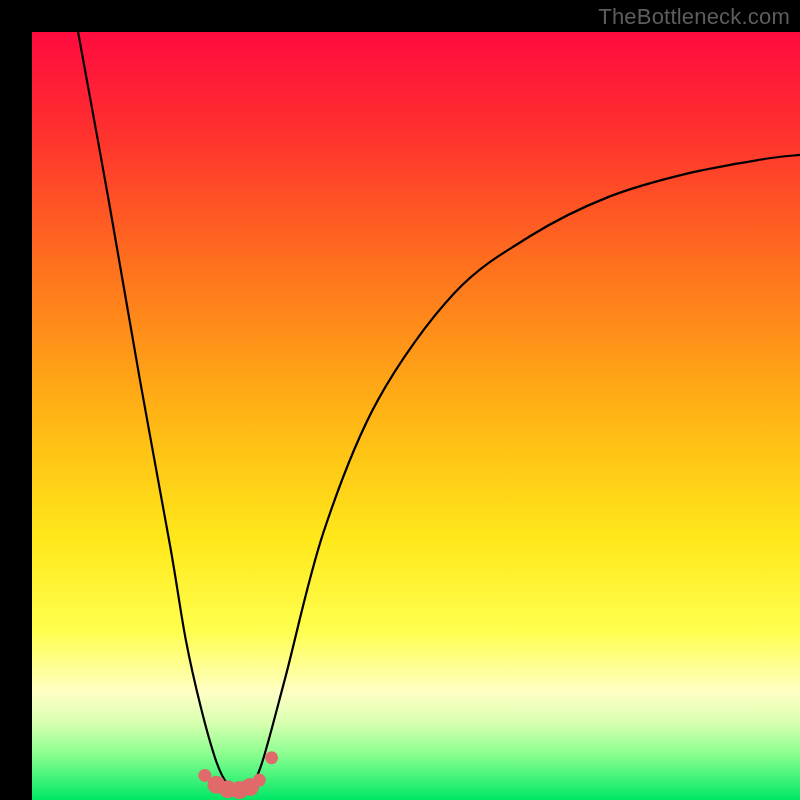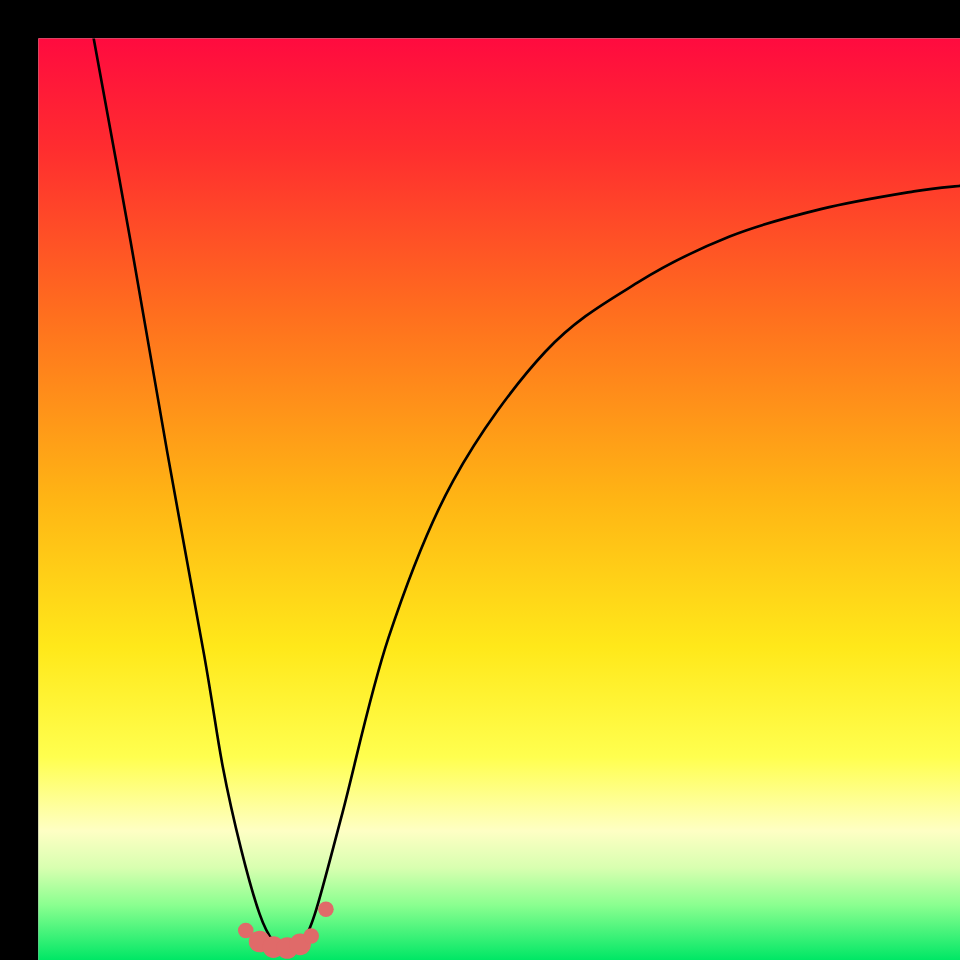--- a/index.html
+++ b/index.html
@@ -48,13 +48,14 @@
         <path d="M 46.08 0 C 51.2 28.160000000000007, 66.56 111.36000000000004, 76.80000000000001 168.96000000000004 C 87.04000000000002 226.56000000000003, 97.28000000000002 288, 107.52000000000001 345.59999999999997 C 117.76 403.19999999999993, 130.56 471.03999999999996, 138.24 514.56 C 145.92000000000002 558.0799999999999, 148.48000000000002 579.84, 153.60000000000002 606.72 C 158.72000000000003 633.6, 163.84 655.36, 168.96 675.84 C 174.08 696.32, 179.84 716.8000000000001, 184.32 729.6 C 188.79999999999998 742.4, 192 747.776, 195.84 752.64 C 199.68 757.504, 203.52 758.784, 207.36 758.784 C 211.20000000000002 758.784, 215.04 757.504, 218.88 752.64 C 222.72 747.776, 224.64 747.52, 230.39999999999998 729.6 C 236.15999999999997 711.6800000000001, 243.2 683.52, 253.44 645.12 C 263.68 606.72, 276.48 545.2800000000001, 291.84000000000003 499.20000000000005 C 307.20000000000005 453.12000000000006, 323.84000000000003 408.32, 345.6 368.64 C 367.36 328.96, 396.8 288.64, 422.40000000000003 261.12 C 448.00000000000006 233.6, 473.6 219.51999999999998, 499.20000000000005 203.51999999999998 C 524.8000000000001 187.51999999999998, 550.4 175.35999999999999, 576 165.12 C 601.6 154.88000000000002, 627.1999999999999 148.35200000000006, 652.8 142.08000000000004 C 678.4 135.80800000000002, 710.3999999999999 130.68799999999996, 729.5999999999999 127.48799999999994 C 748.8 124.28799999999994, 761.6 123.64799999999998, 768 122.88" fill="none" stroke="#000" stroke-width="2.2" stroke-linecap="round"></path>
         <circle cx="172.8" cy="743.424" r="6.5" fill="#e06a69"></circle>
         <circle cx="184.32" cy="752.64" r="9" fill="#e06a69"></circle>
         <circle cx="195.84" cy="757.248" r="9" fill="#e06a69"></circle>
         <circle cx="207.36" cy="758.016" r="9" fill="#e06a69"></circle>
         <circle cx="218.11199999999997" cy="754.944" r="9" fill="#e06a69"></circle>
         <circle cx="227.32800000000003" cy="748.032" r="6.5" fill="#e06a69"></circle>
         <circle cx="239.61599999999999" cy="725.76" r="6.5" fill="#e06a69"></circle>
       </svg>
   </div>
+  <div class="watermark">TheBottleneck.com</div>
 </div>
 
 </body></html>

